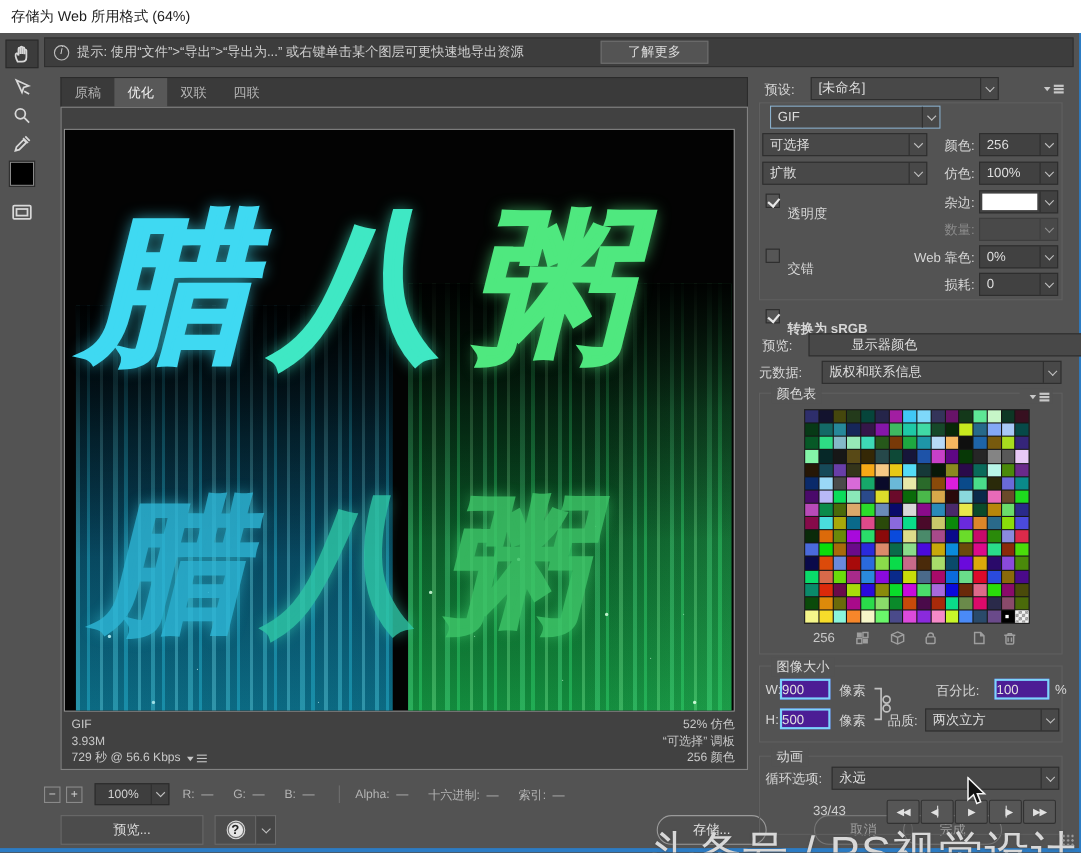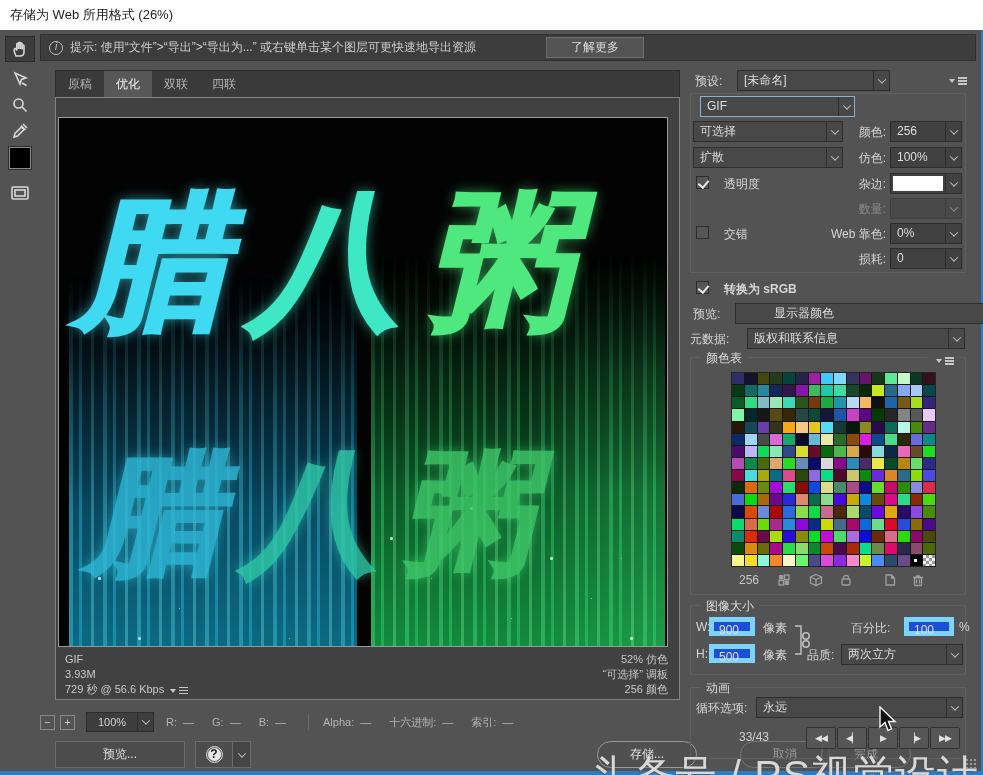--- a/index.html
+++ b/index.html
@@ -144,58 +144,58 @@
   .combo { position:absolute; left:207px; width:72px; height:21px; background:#414141;
            border:1px solid #2d2d2d; display:flex; }
   .combo .v { flex:1; padding-left:6px; line-height:19px; color:#dedede; }
   .combo.off { opacity:.55; }
   .matte-swatch { flex:1; margin:2px; background:#ffffff; }
 
   .cb { position:absolute; left:13px; top:3px; width:13px; height:13px; background:#565656;
         border:1px solid #2c2c2c; }
   .cb.on::after { content:""; position:absolute; left:2.5px; top:0.5px; width:5px; height:8px;
                   border-right:2px solid #e8e8e8; border-bottom:2px solid #e8e8e8; transform:rotate(40deg); }
-  .cb-label { position:absolute; left:33px; top:3px;margin-left:8px; }
+  .cb-label { position:absolute; left:33px; top:13px; }
 
   .groupbox { position:absolute; left:7px; top:28px; width:276px; height:180px; border:1px solid #606060; }
   .fieldset { position:absolute; left:7px; width:276px; border:1px solid #606060; }
   .fs-label { position:absolute; top:-8px; left:10px; background:#535353; padding:0 5px; color:#dcdcdc; }
   .fs-pmenu { position:absolute; top:-5px; right:8px; background:#535353; padding:0 3px; }
 
   .palette { position:absolute; left:40px; top:14px; width:205px; height:195px; background:#161616;
              border:1px solid #242424; display:grid; grid-template-columns:repeat(16,1fr);
              grid-auto-rows:1fr; gap:1px; }
   .sw { width:100%; height:100%; }
   .sw.blackdot { background:#000; position:relative; }
   .sw.blackdot::after { content:""; position:absolute; left:3px; top:4px; width:3px; height:3px; background:#fff; }
   .sw.transp { background-image:linear-gradient(45deg,#9a9a9a 25%,transparent 25%,transparent 75%,#9a9a9a 75%),
                linear-gradient(45deg,#9a9a9a 25%,#f2f2f2 25%,#f2f2f2 75%,#9a9a9a 75%);
                background-size:6px 6px; background-position:0 0,3px 3px; background-color:#f2f2f2; }
   .pal-foot { position:absolute; left:0; top:213px; width:276px; height:20px; }
   .pal-count { position:absolute; left:48px; top:2px; color:#c8c8c8; }
   .pal-ico { position:absolute; top:2px; opacity:.75; }
   .pal-ico svg { stroke:#b8b8b8; fill:none; stroke-width:1.3; }
 
-  .num-input { position:absolute; height:19px; background:#1d4ed8; border:5px solid #7dd3fc;
-               color:#e0e0e0; padding-left:5px; line-height:17px; }
+  .num-input { position:absolute; height:19px; background:#4c1d95; border:2px solid #7dd3fc;
+               color:#e0e0e0; line-height:17px; }
 
   .play-btn { width:30px; height:22px; background:#565656; border:1px solid #323232; border-radius:2px;
               color:#e2e2e2; font-size:9px; text-align:center; line-height:20px; margin-right:1px;
               display:inline-block; letter-spacing:-1px; }
   .frame-counter { position:absolute; left:48px; top:4px; color:#cfcfcf; }
 
   .cursor { position:absolute; left:878px; top:706px; z-index:99; }
 
   .linkico { position:absolute; }
 </style>
 </head>
 <body>
 
 <div class="titlebar">
-  <span>存储为 Web 所用格式 (26%)</span>
+  <span>存储为 Web 所用格式 (64%)</span>
 </div>
 
 <div class="dialog">
 
   <div class="hintbar">
     <span class="info-badge"></span>
     <span>提示: 使用“文件”&gt;“导出”&gt;“导出为...” 或右键单击某个图层可更快速地导出资源</span>
     <span class="learn-btn">了解更多</span>
   </div>
 
@@ -298,21 +298,21 @@
   <div class="pill save-pill">存储...</div>
   <div class="pill cancel-pill">取消</div>
   <div class="pill done-pill">完成</div>
   <div class="watermark">头条号 / PS视觉设计</div>
   <div class="grip"></div>
 
   <div class="rpanel">
 
     <div class="prow" style="top:5px;">
       <span class="plabel" style="left:12px;">预设:</span>
-      <div class="dd" style="left:54px; width:153px;">
+      <div class="dd" style="left:54px; width:171px;">
         <span class="v">[未命名]</span>
           <span class="chev"></span>
       </div>
       <span class="pmenu" style="position:absolute; left:260px; top:6px;"></span>
     </div>
 
     <div class="groupbox"></div>
 
     <div class="prow" style="top:31px; z-index:2;">
       <div class="dd" style="left:17px; width:155px; border-color:#8ab0cc;">

